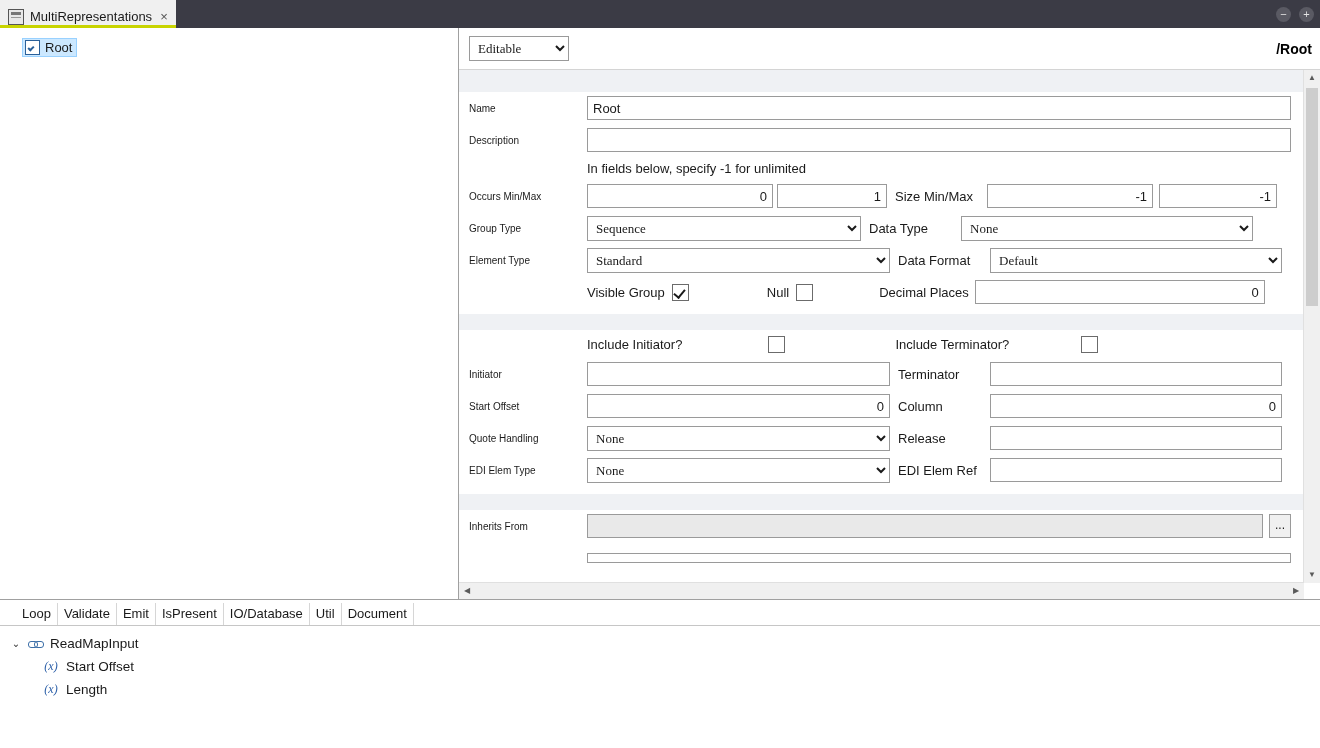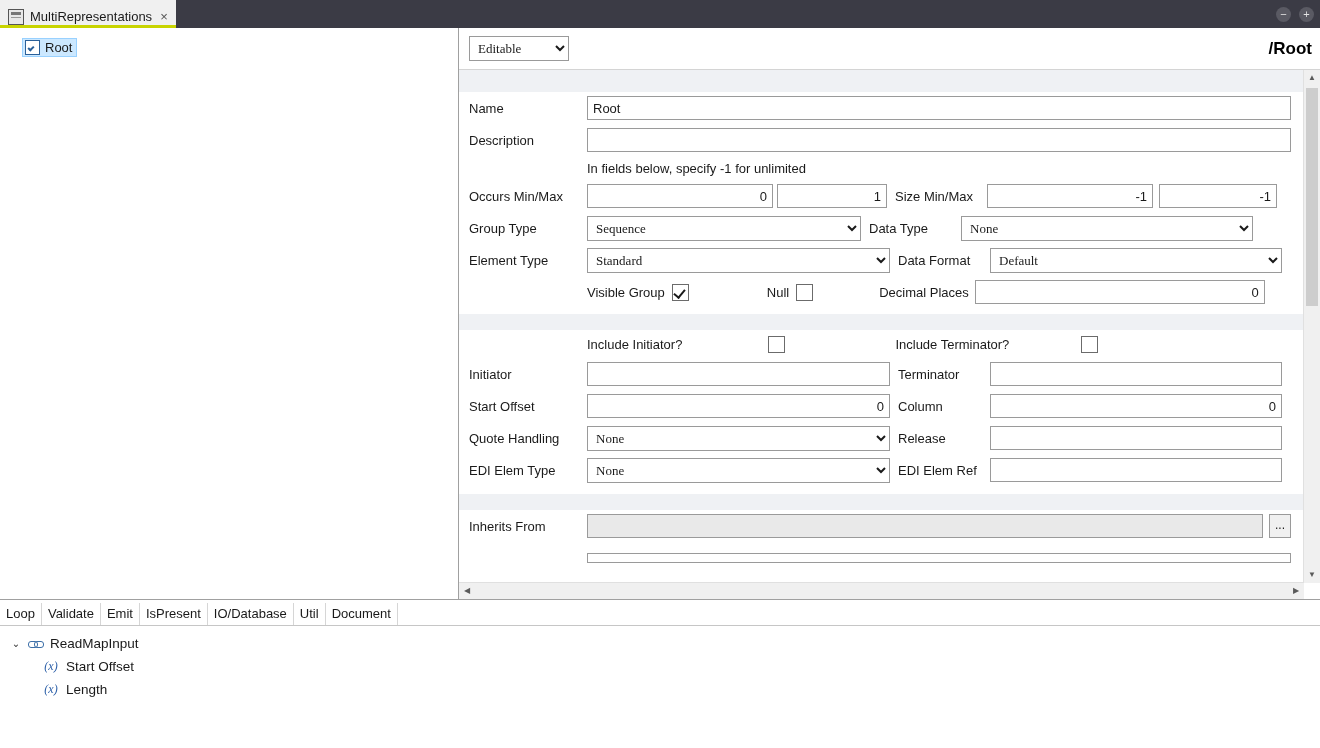--- a/index.html
+++ b/index.html
@@ -141,21 +141,21 @@
     display: flex;
     align-items: center;
     padding: 0 8px 0 10px;
     gap: 10px;
     border-bottom: 1px solid #d4d4d4;
     background: #ffffff;
   }
   .detail-path {
     margin-left: auto;
     font-weight: bold;
-    font-size: 17px;
+    font-size: 14px;
     color: #000;
   }
 
   select.combo {
     height: 25px;
     font-family: Liberation Serif, serif;
     font-size: 13px;
     border: 1px solid #9a9a9a;
     background: #ffffff;
     padding: 2px 4px;
@@ -185,21 +185,21 @@
     display: flex;
     align-items: center;
     height: 32px;
     padding: 0 11px 0 0;
   }
   .lbl {
     width: 118px;
     padding-left: 0;
     margin-left: 10px;
     text-align: left;
-    font-size: 13px;
+    font-size: 10px;
     color: #1a1a1a;
   }
   input.txt {
     height: 24px;
     border: 1px solid #9a9a9a;
     background: #ffffff;
     font-family: "Liberation Sans", sans-serif;
     font-size: 13px;
     padding: 0 5px;
     color: #1a1a1a;
@@ -302,21 +302,21 @@
     height: 147px;
     background: #ffffff;
     display: flex;
     flex-direction: column;
   }
   .tabstrip {
     display: flex;
     align-items: flex-end;
     height: 25px;
     border-bottom: 1px solid #c6c6c6;
-    padding-left: 0;
+    padding-left: 16px;
   }
   .btab {
     padding: 3px 6px 4px 6px;
     font-size: 13px;
     color: #1a1a1a;
     cursor: pointer;
     border-right: 1px solid #d6d6d6;
   }
   .btab.active { font-weight: normal; }
   .tree2 {

